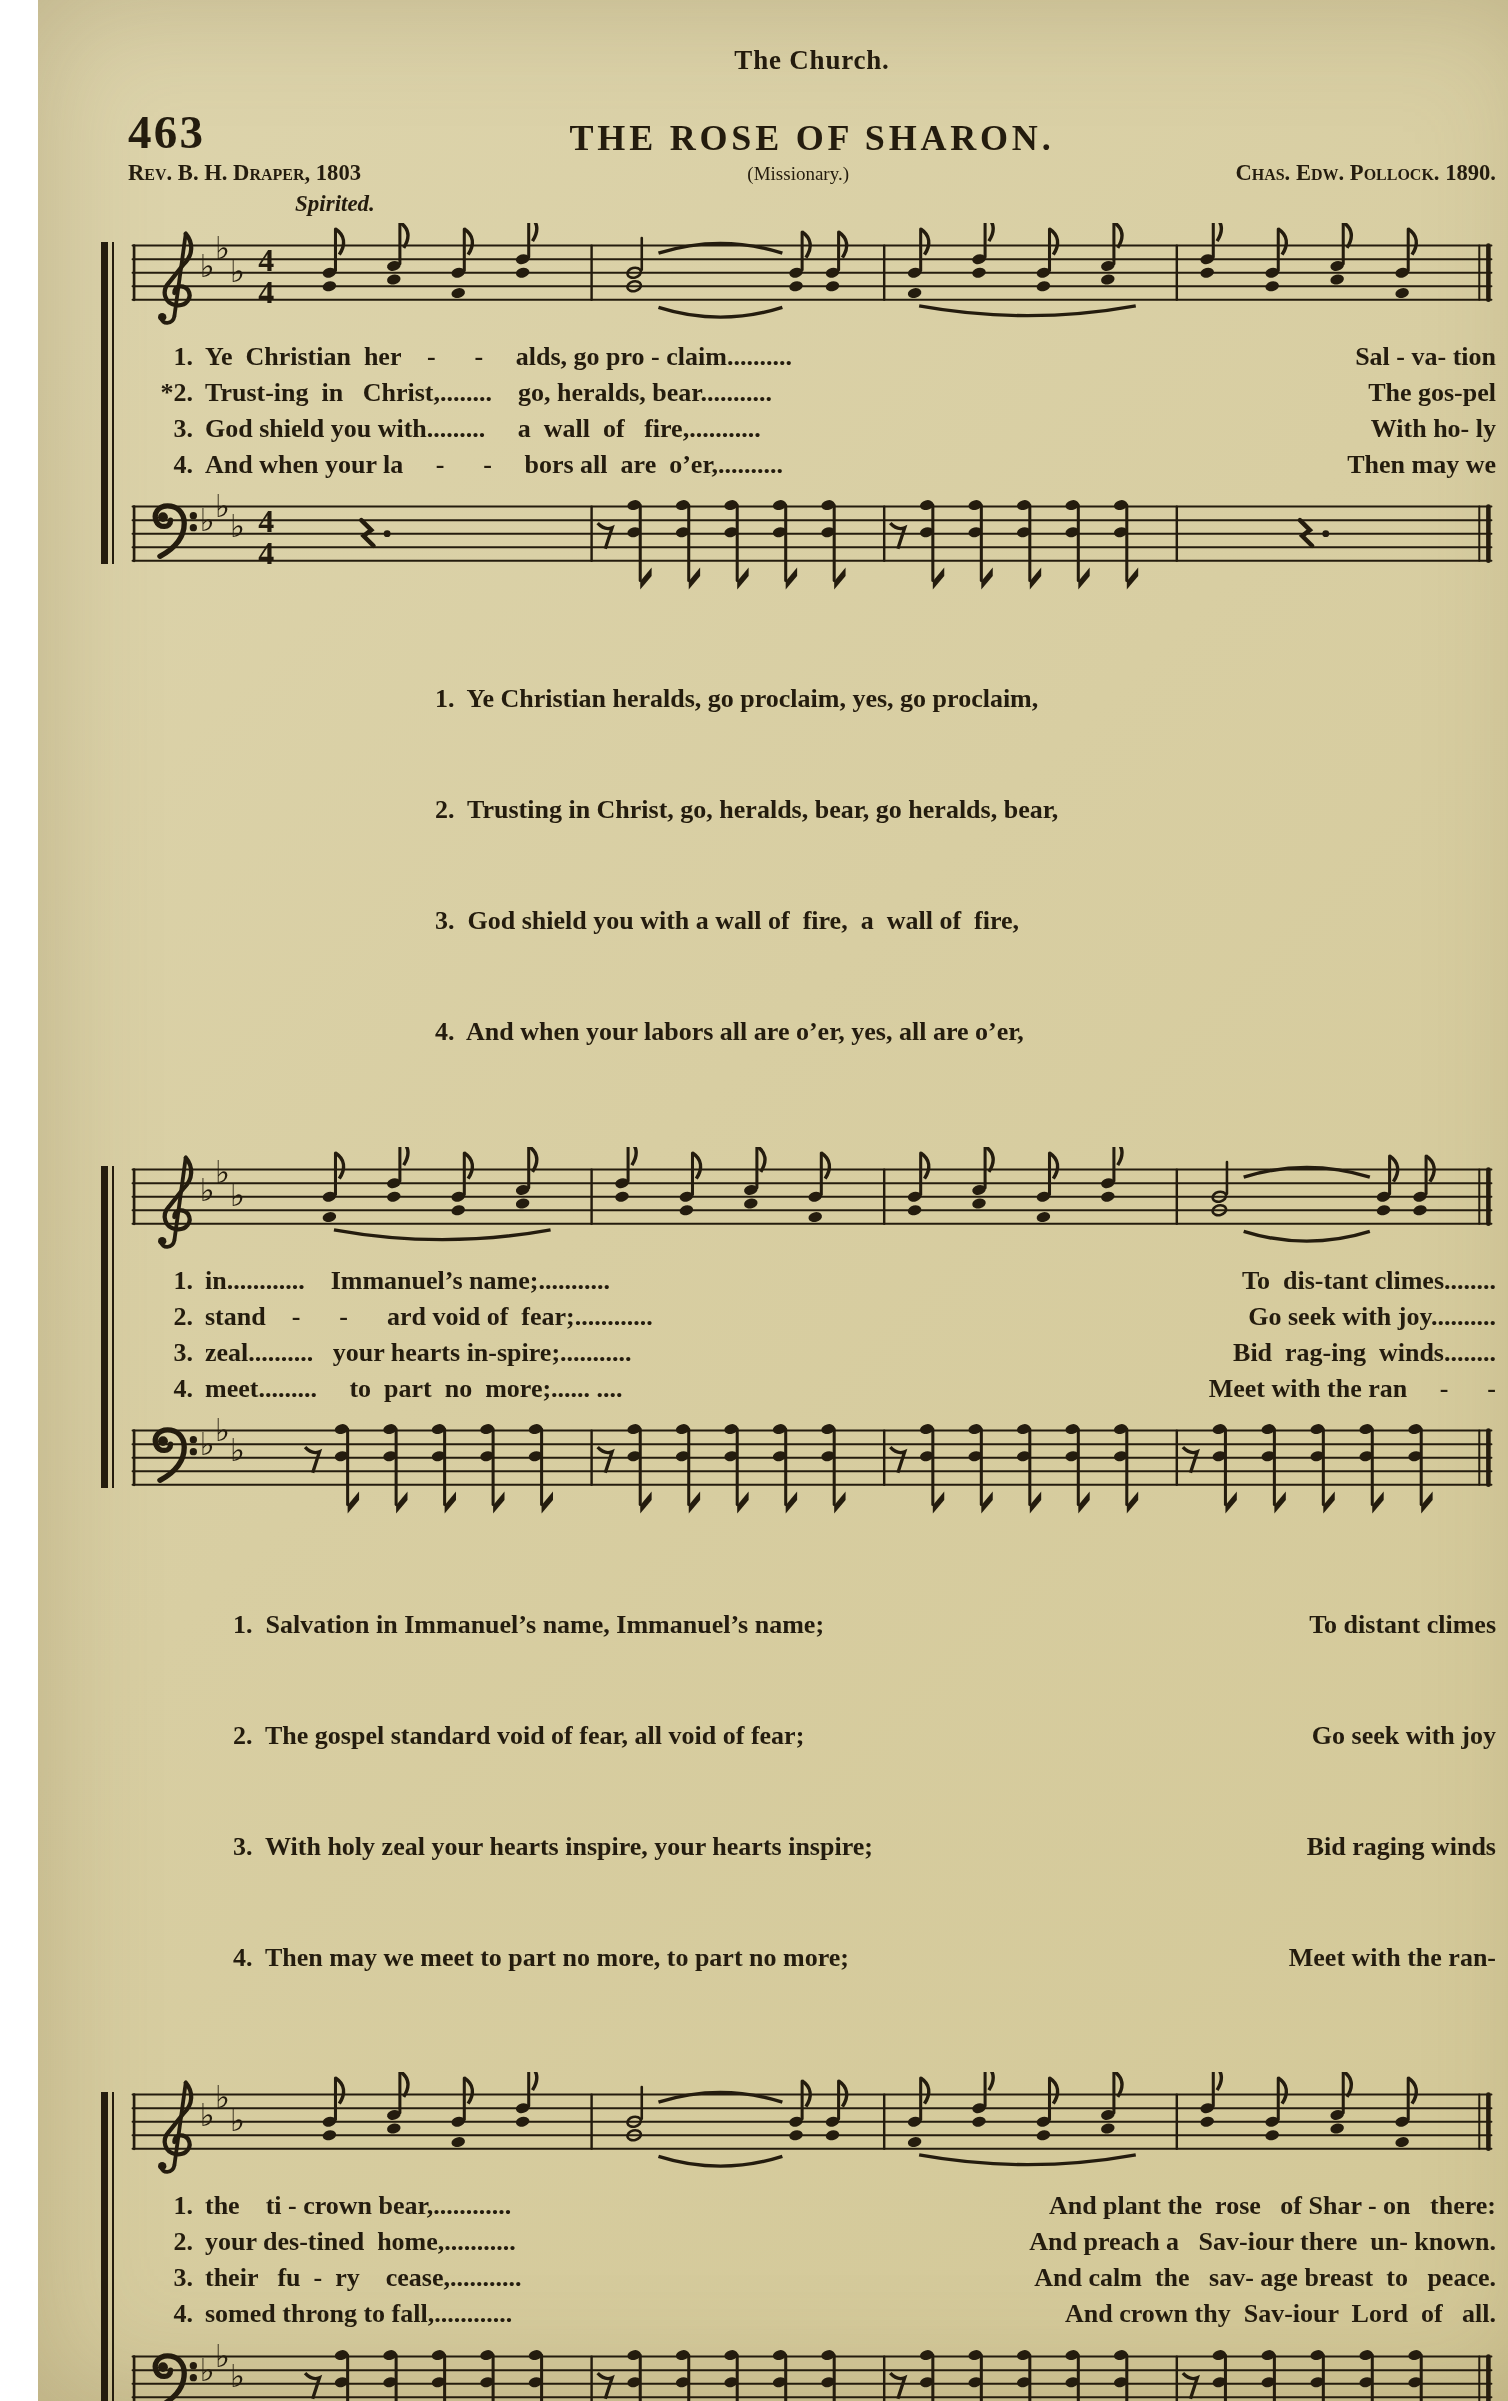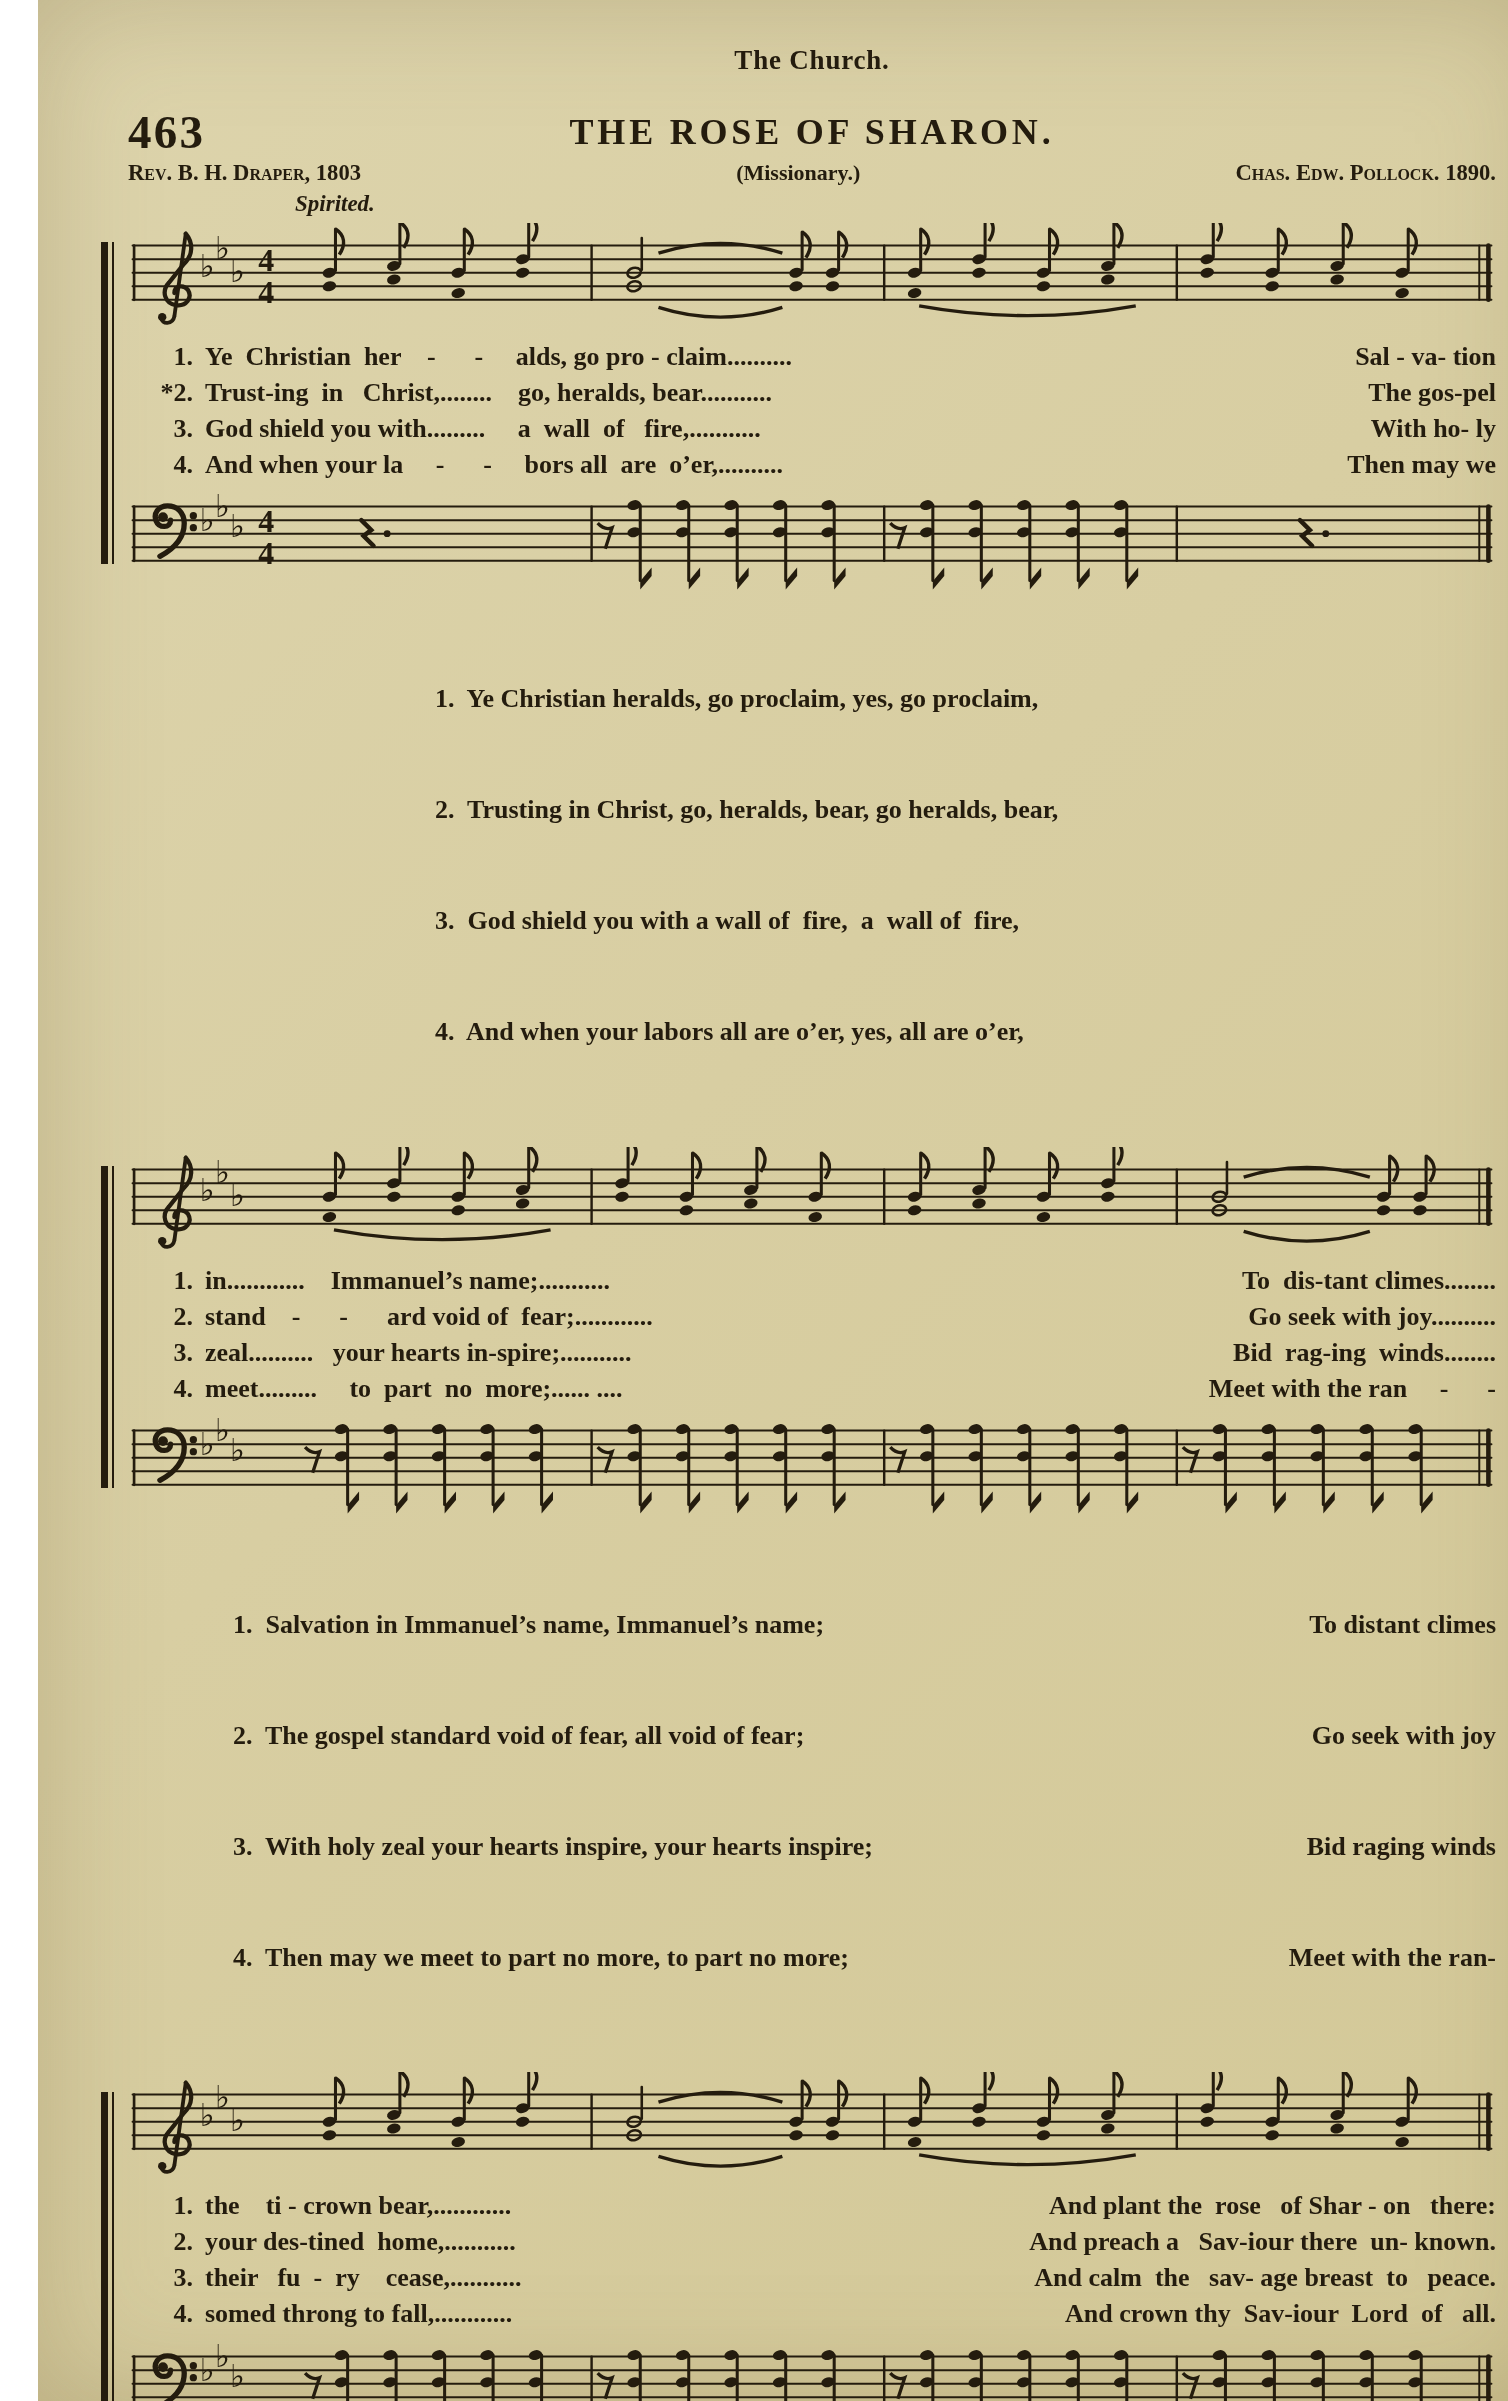--- a/index.html
+++ b/index.html
@@ -8,27 +8,27 @@
     width:1509px;height:2401px;
     background:linear-gradient(135deg,#ddd4ac 0%,#d8cea2 45%,#d3c897 100%);
     box-shadow:inset 0 0 120px rgba(110,92,50,.28);
     font-family:"Liberation Serif","DejaVu Serif",serif;
     color:#241c0e;
     overflow:hidden;
     margin-left:38px;
   }
   .content{padding:45px 51px 0 90px;}
   .running-head{text-align:center;font-size:27px;font-weight:bold;letter-spacing:0.8px;}
-  .header-row{display:flex;align-items:center;margin-top:28.6px;}
+  .header-row{display:flex;align-items:flex-end;margin-top:28.6px;}
   .hymn-number{font-size:47px;font-weight:bold;width:173px;letter-spacing:2.3px;}
   .title{flex:1;text-align:center;font-size:36px;font-weight:bold;letter-spacing:3.8px;}
   .header-spacer{width:173px;}
   .byline-row{display:flex;justify-content:space-between;align-items:baseline;margin-top:1.5px;font-size:22.6px;font-weight:bold;gap:28px;}
   .byline-left,.byline-right{font-variant:small-caps;}
-  .byline-mid{font-weight:bold;font-size:22px;}
+  .byline-mid{font-weight:normal;font-size:19px;}
   .tempo{margin:4.5px 0 0 167px;font-style:italic;font-size:23px;font-weight:bold;}
   .system{position:relative;margin-top:6px;}
   .system::before{content:"";position:absolute;left:-27px;top:19.5px;bottom:33px;width:6.8px;background:#241c0e;}
   .system::after{content:"";position:absolute;left:-16.5px;top:19.5px;bottom:33px;width:2.3px;background:#241c0e;}
   .stave{display:block;width:100%;height:113px;}
   .lyric-block{padding:3px 0 1.5px 0;}
   .lyric-row{display:flex;font-size:26px;font-weight:bold;line-height:36px;white-space:pre;}
   .lyric-num{flex:0 0 auto;width:65px;text-align:right;padding-right:12px;}
   .lyric-main{flex:1 1 auto;overflow:hidden;}
   .lyric-right{flex:0 0 auto;text-align:right;}

